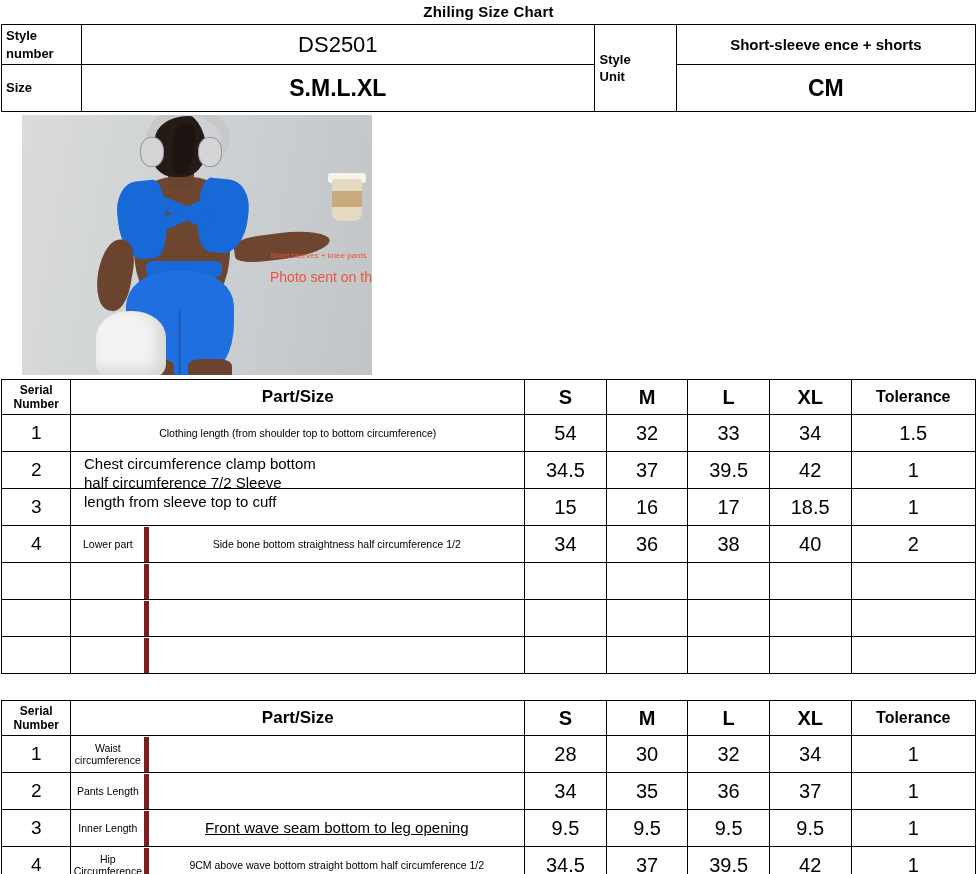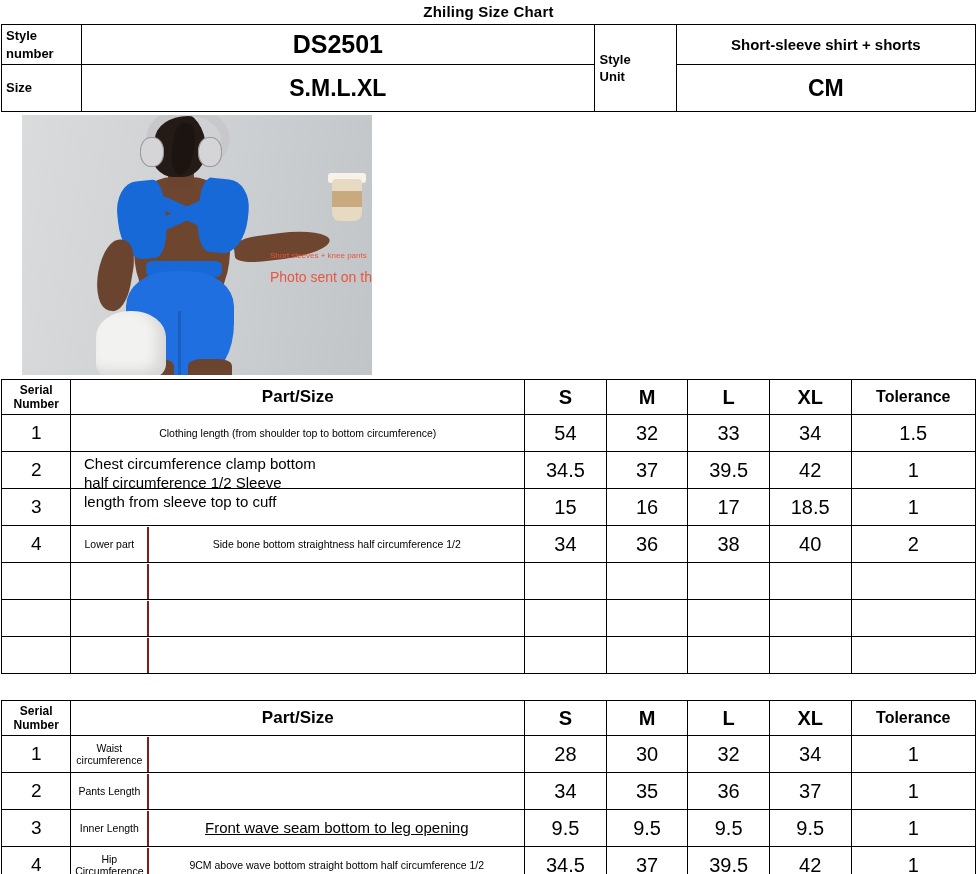--- a/index.html
+++ b/index.html
@@ -41,22 +41,22 @@
     margin-left: 1px;
   }
   .hdr-style-label {
     text-align: left;
     font-size: 13px;
     font-weight: bold;
     padding: 2px 4px;
     line-height: 1.35;
   }
   .hdr-code {
-    font-size: 25px;
-    font-weight: bold;
+    font-size: 22px;
+    font-weight: normal;
   }
   .hdr-sizes {
     font-size: 23px;
     font-weight: bold;
   }
   .hdr-unit-label {
     text-align: left;
     font-size: 13px;
     font-weight: bold;
     padding: 2px 5px;
@@ -297,21 +297,21 @@
   
   .part-inner {
     display: flex;
     align-items: stretch;
     height: 100%;
     min-height: 35px;
   }
   .part-sub {
     width: 78px;
     flex: 0 0 78px;
-    border-right: 2px solid #7f1d1d;
+    border-right: 5px solid #7f1d1d;
     display: flex;
     align-items: center;
     justify-content: center;
     font-size: 10.5px;
     line-height: 1.15;
     padding: 0 2px;
     box-sizing: border-box;
   }
   .part-desc {
     flex: 1;
@@ -352,21 +352,21 @@
       <tr>
     <td rowspan="1" class="hdr-style-label">
       <div>Style</div>
       <div>number</div>
     </td>
     <td class="hdr-code" style="height:30px">DS2501</td>
     <td rowspan="2" class="hdr-unit-label">
       <div>Style</div>
       <div>Unit</div>
     </td>
-    <td class="hdr-garment" style="height:30px">Short-sleeve shirt + shorts</td>
+    <td class="hdr-garment" style="height:30px">Short-sleeve ence + shorts</td>
   </tr>
   <tr>
     <td class="hdr-style-label" style="height:42px">Size</td>
     <td class="hdr-sizes">S.M.L.XL</td>
     <td class="hdr-cm">CM</td>
   </tr>
 </tbody>
   </table>
 
 <div class="photo-wrap">
@@ -524,21 +524,21 @@
       <td class="cell-val"></td>
       <td class="cell-val"></td>
       <td class="cell-val"></td>
       <td class="cell-val"></td>
     </tr>
   </tbody>
     </table>
 
   <div class="overlay-text" style="left:84px; top:76px; font-weight:normal;">
     <div>Chest circumference clamp bottom</div>
-    <div>half circumference 1/2 Sleeve</div>
+    <div>half circumference 7/2 Sleeve</div>
     <div>length from sleeve top to cuff</div>
   </div>
 </div>
 
 <div class="spacer-gap"></div>
 
 <div style="position:relative;">
   <table class="meas-table">
     <colgroup>
       <col class="col-serial">

